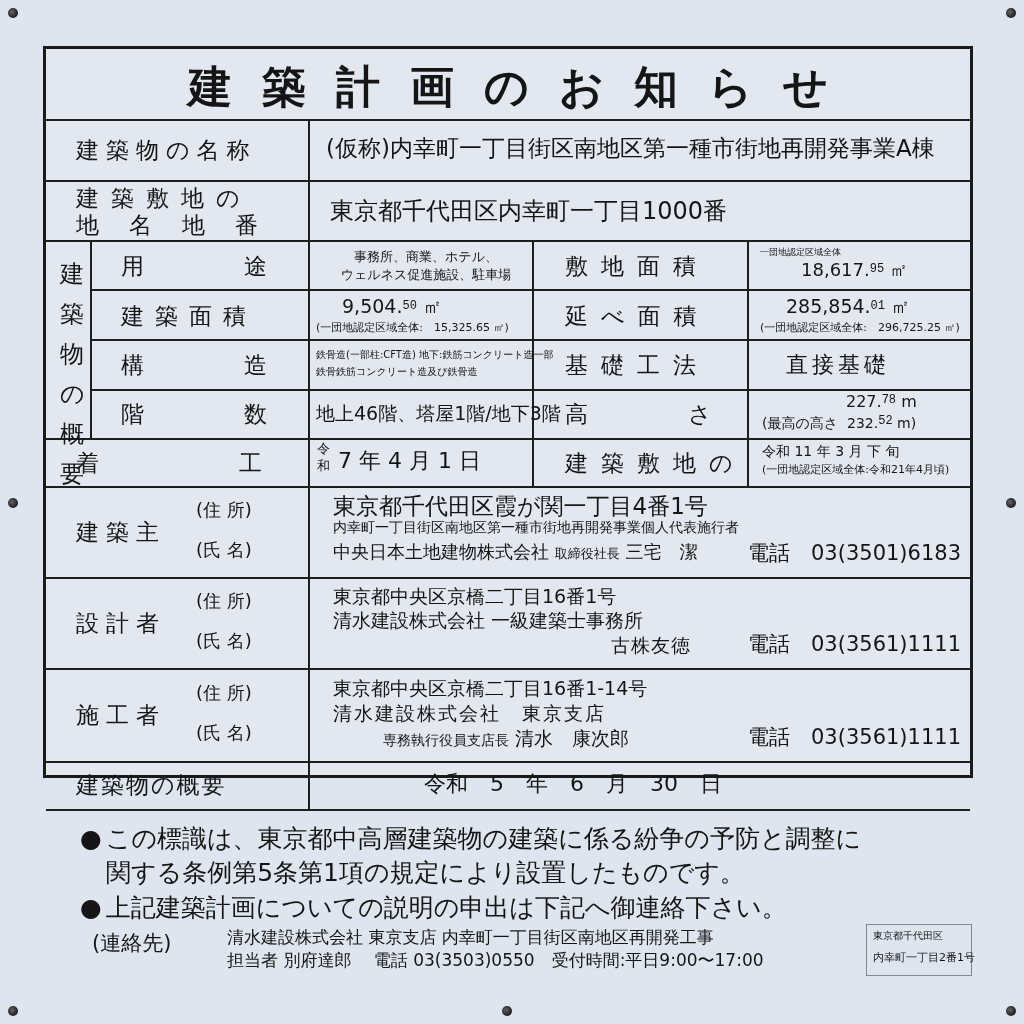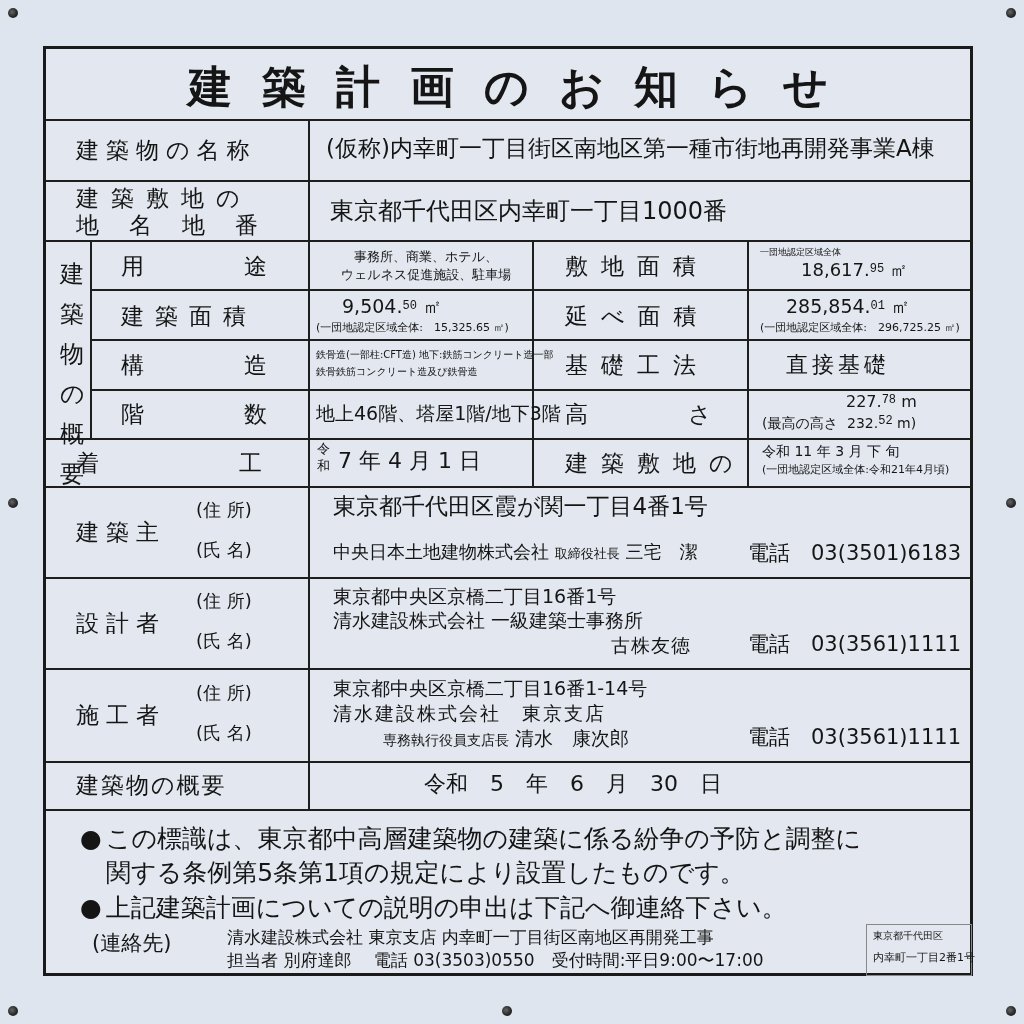--- a/index.html
+++ b/index.html
@@ -6,21 +6,21 @@
   body {
     width:1024px; height:1024px; overflow:hidden;
     background:#dfe5ee;
     font-family:"DejaVu Sans","Liberation Sans",sans-serif;
     color:#151515;
     position:relative;
   }
   .screw { position:absolute; width:10px; height:10px; border-radius:50%;
     background:radial-gradient(circle at 40% 40%, #666 0, #2a2a2a 55%, #111 100%); }
   .sign {
-    position:absolute; left:43px; top:46px; width:930px; height:930px;
+    position:absolute; left:43px; top:46px; width:930px; height:732px;
     border:3px solid #1a1a1a; box-sizing:border-box; background:#e3e8f0;
   }
   .hl { position:absolute; height:2px; background:#1e1e1e; }
   .vl { position:absolute; width:2px; background:#1e1e1e; }
   .t { position:absolute; white-space:nowrap; line-height:1; }
   .title { left:0; width:100%; top:16px; text-align:center; font-size:44px; letter-spacing:30px; text-indent:30px; font-weight:bold; }
   .lbl { font-size:23px; }
   .sm { font-size:13px; }
   .xs { font-size:11px; }
   sup.s { font-size:12px; vertical-align:4px;font-family:Liberation Mono, monospace; }
@@ -109,20 +109,21 @@
   <div class="t" style="left:292px;top:401px;font-size:22px">7 年 4 月 1 日</div>
 
   <div class="t lbl" style="left:519px;top:403px;letter-spacing:13px">建築敷地の</div>
   <div class="t" style="left:716px;top:395px;font-size:14px">令和 11 年 3 月 下 旬</div>
   <div class="t xs" style="left:716px;top:415px">(一団地認定区域全体:令和21年4月頃)</div>
 
   <div class="t lbl" style="left:30px;top:472px;letter-spacing:7px">建築主</div>
   <div class="t" style="left:150px;top:452px;font-size:18px">(住 所)</div>
   <div class="t" style="left:150px;top:492px;font-size:18px">(氏 名)</div>
   <div class="t" style="left:287px;top:446px;font-size:23px">東京都千代田区霞が関一丁目4番1号</div>
+  <div class="t" style="left:287px;top:471px;font-size:14px">内幸町一丁目街区南地区第一種市街地再開発事業個人代表施行者</div>
   <div class="t" style="left:287px;top:494px;font-size:18px"><span>中央日本土地建物株式会社</span>&nbsp;<span style="font-size:13px">取締役社長</span>&nbsp;<span>三宅　潔</span></div>
   <div class="t" style="left:702px;top:494px;font-size:21px">電話　03(3501)6183</div>
 
   <div class="t lbl" style="left:30px;top:563px;letter-spacing:7px">設計者</div>
   <div class="t" style="left:150px;top:543px;font-size:18px">(住 所)</div>
   <div class="t" style="left:150px;top:583px;font-size:18px">(氏 名)</div>
   <div class="t" style="left:287px;top:538px;font-size:19px">東京都中央区京橋二丁目16番1号</div>
   <div class="t" style="left:287px;top:562px;font-size:19px">清水建設株式会社 一級建築士事務所</div>
   <div class="t" style="left:565px;top:587px;font-size:19px;letter-spacing:1px">古株友徳</div>
   <div class="t" style="left:702px;top:585px;font-size:21px">電話　03(3561)1111</div>

